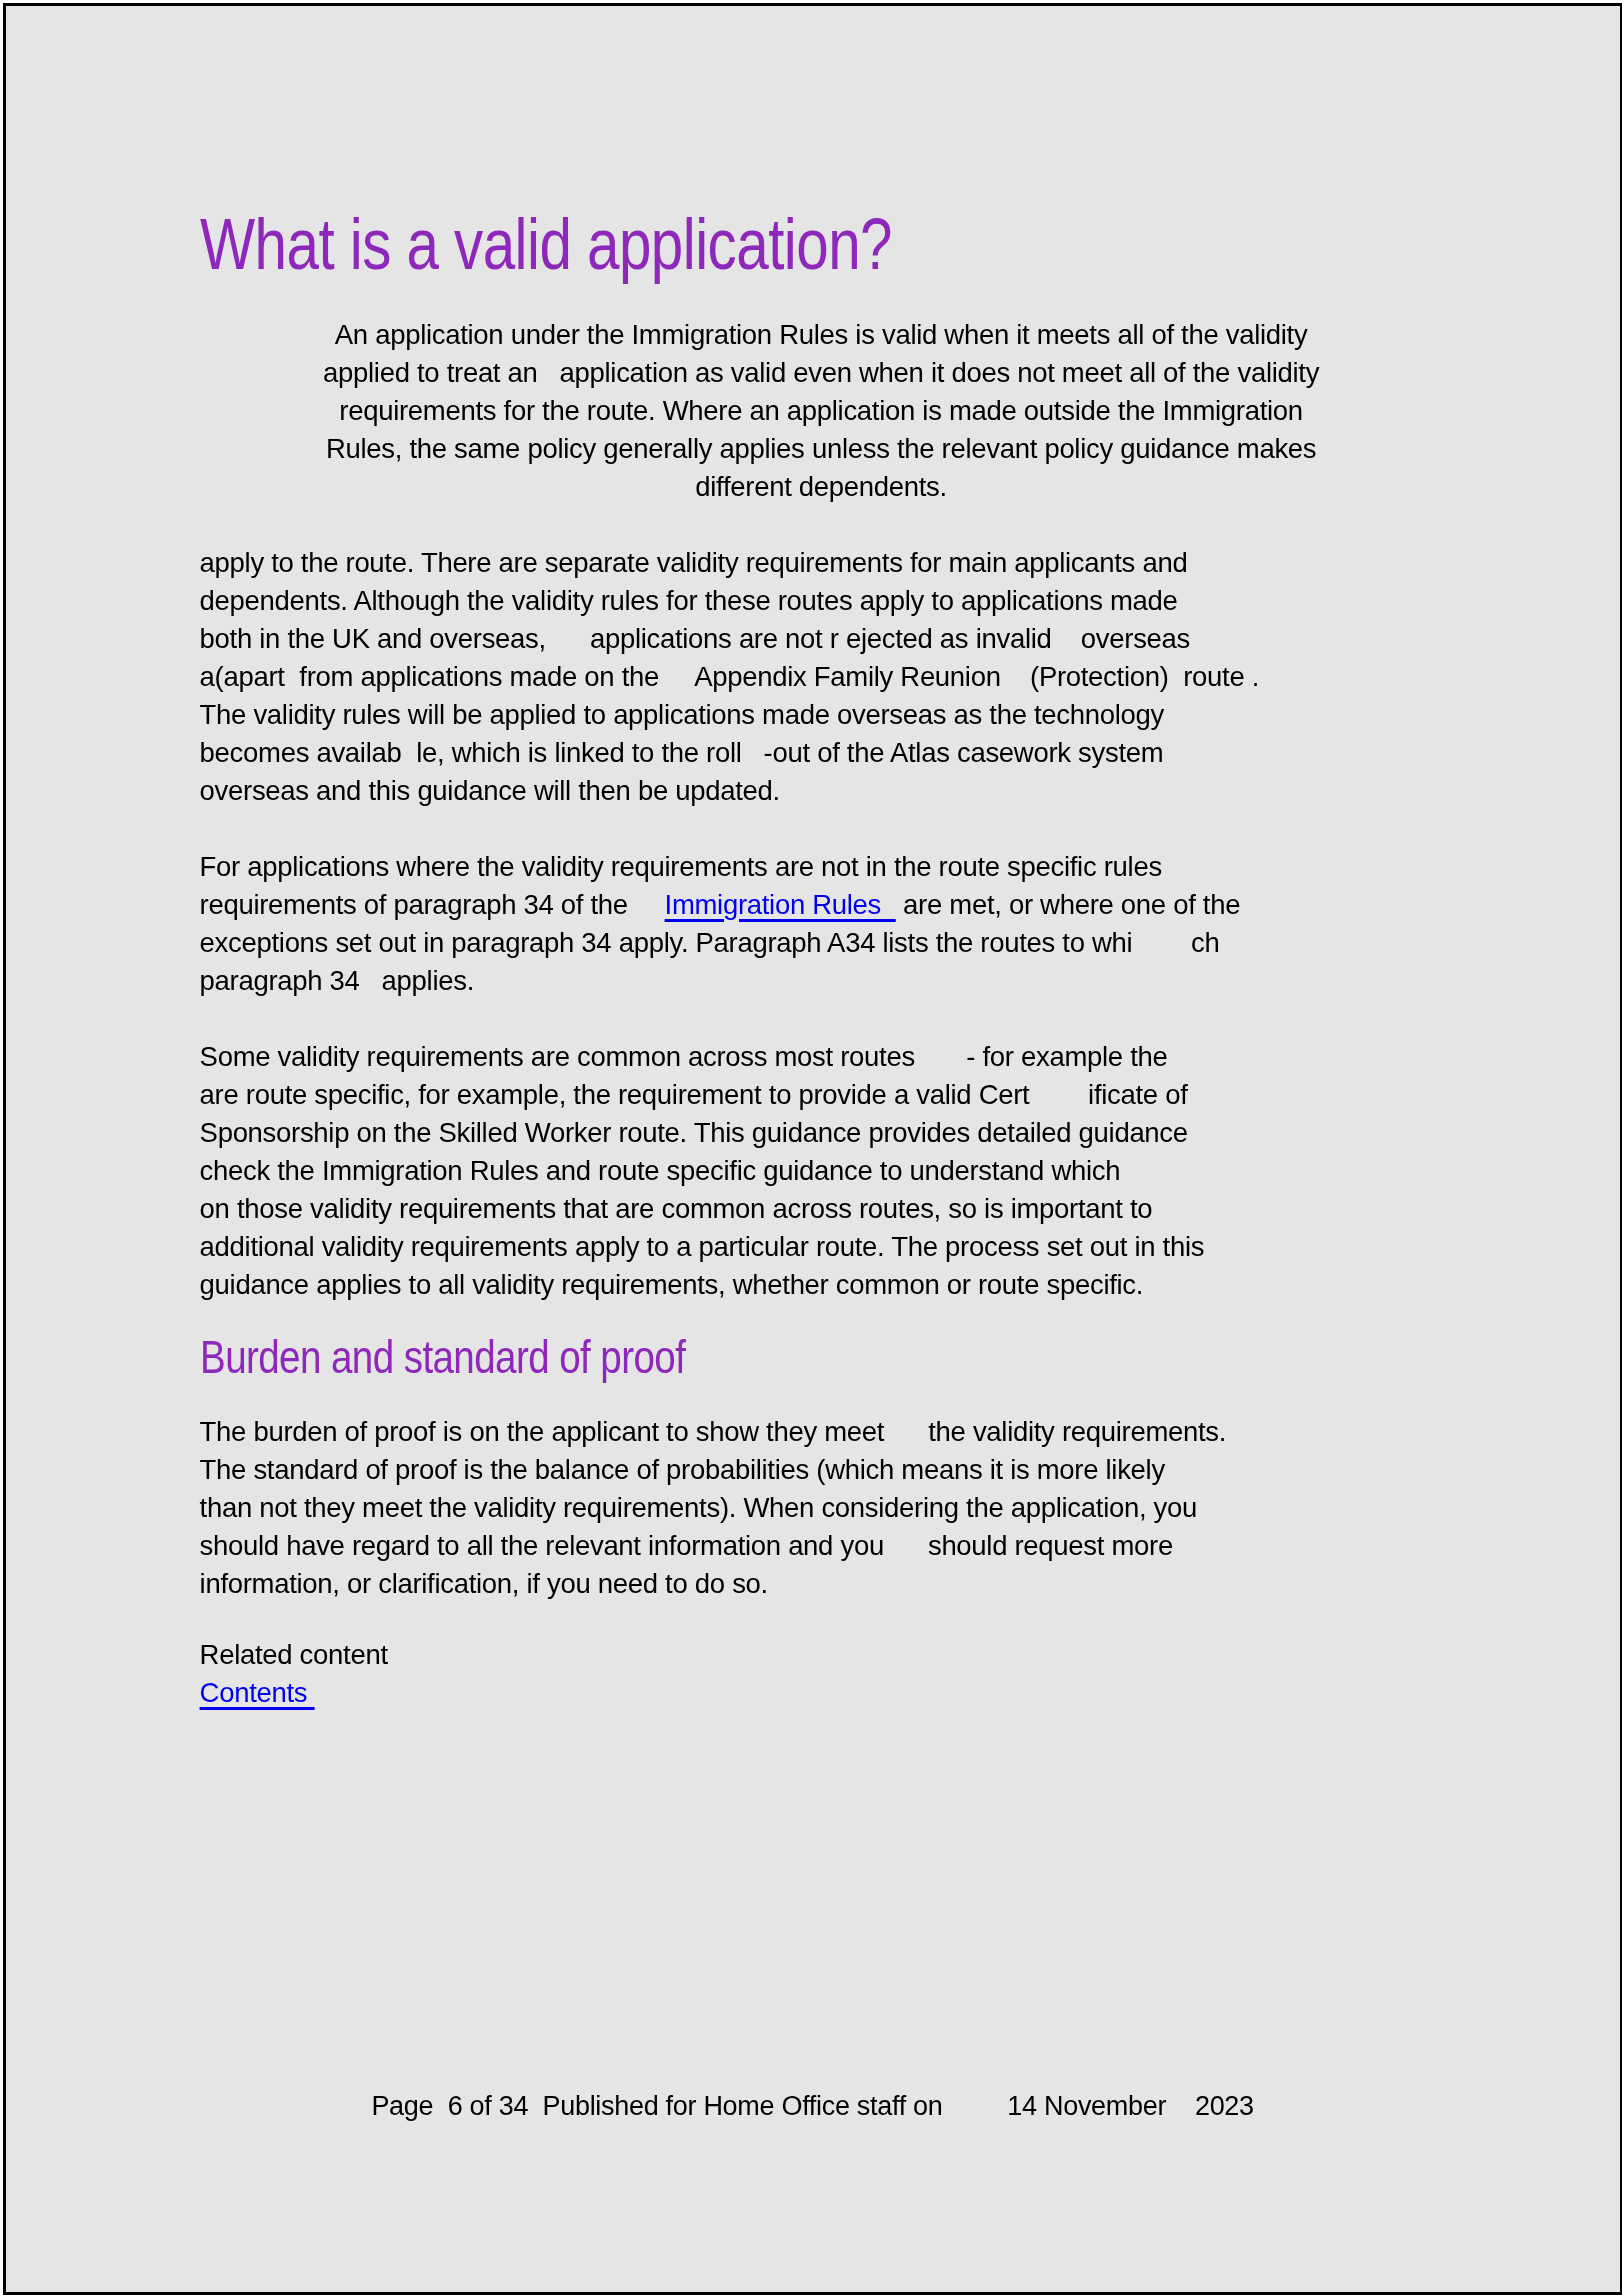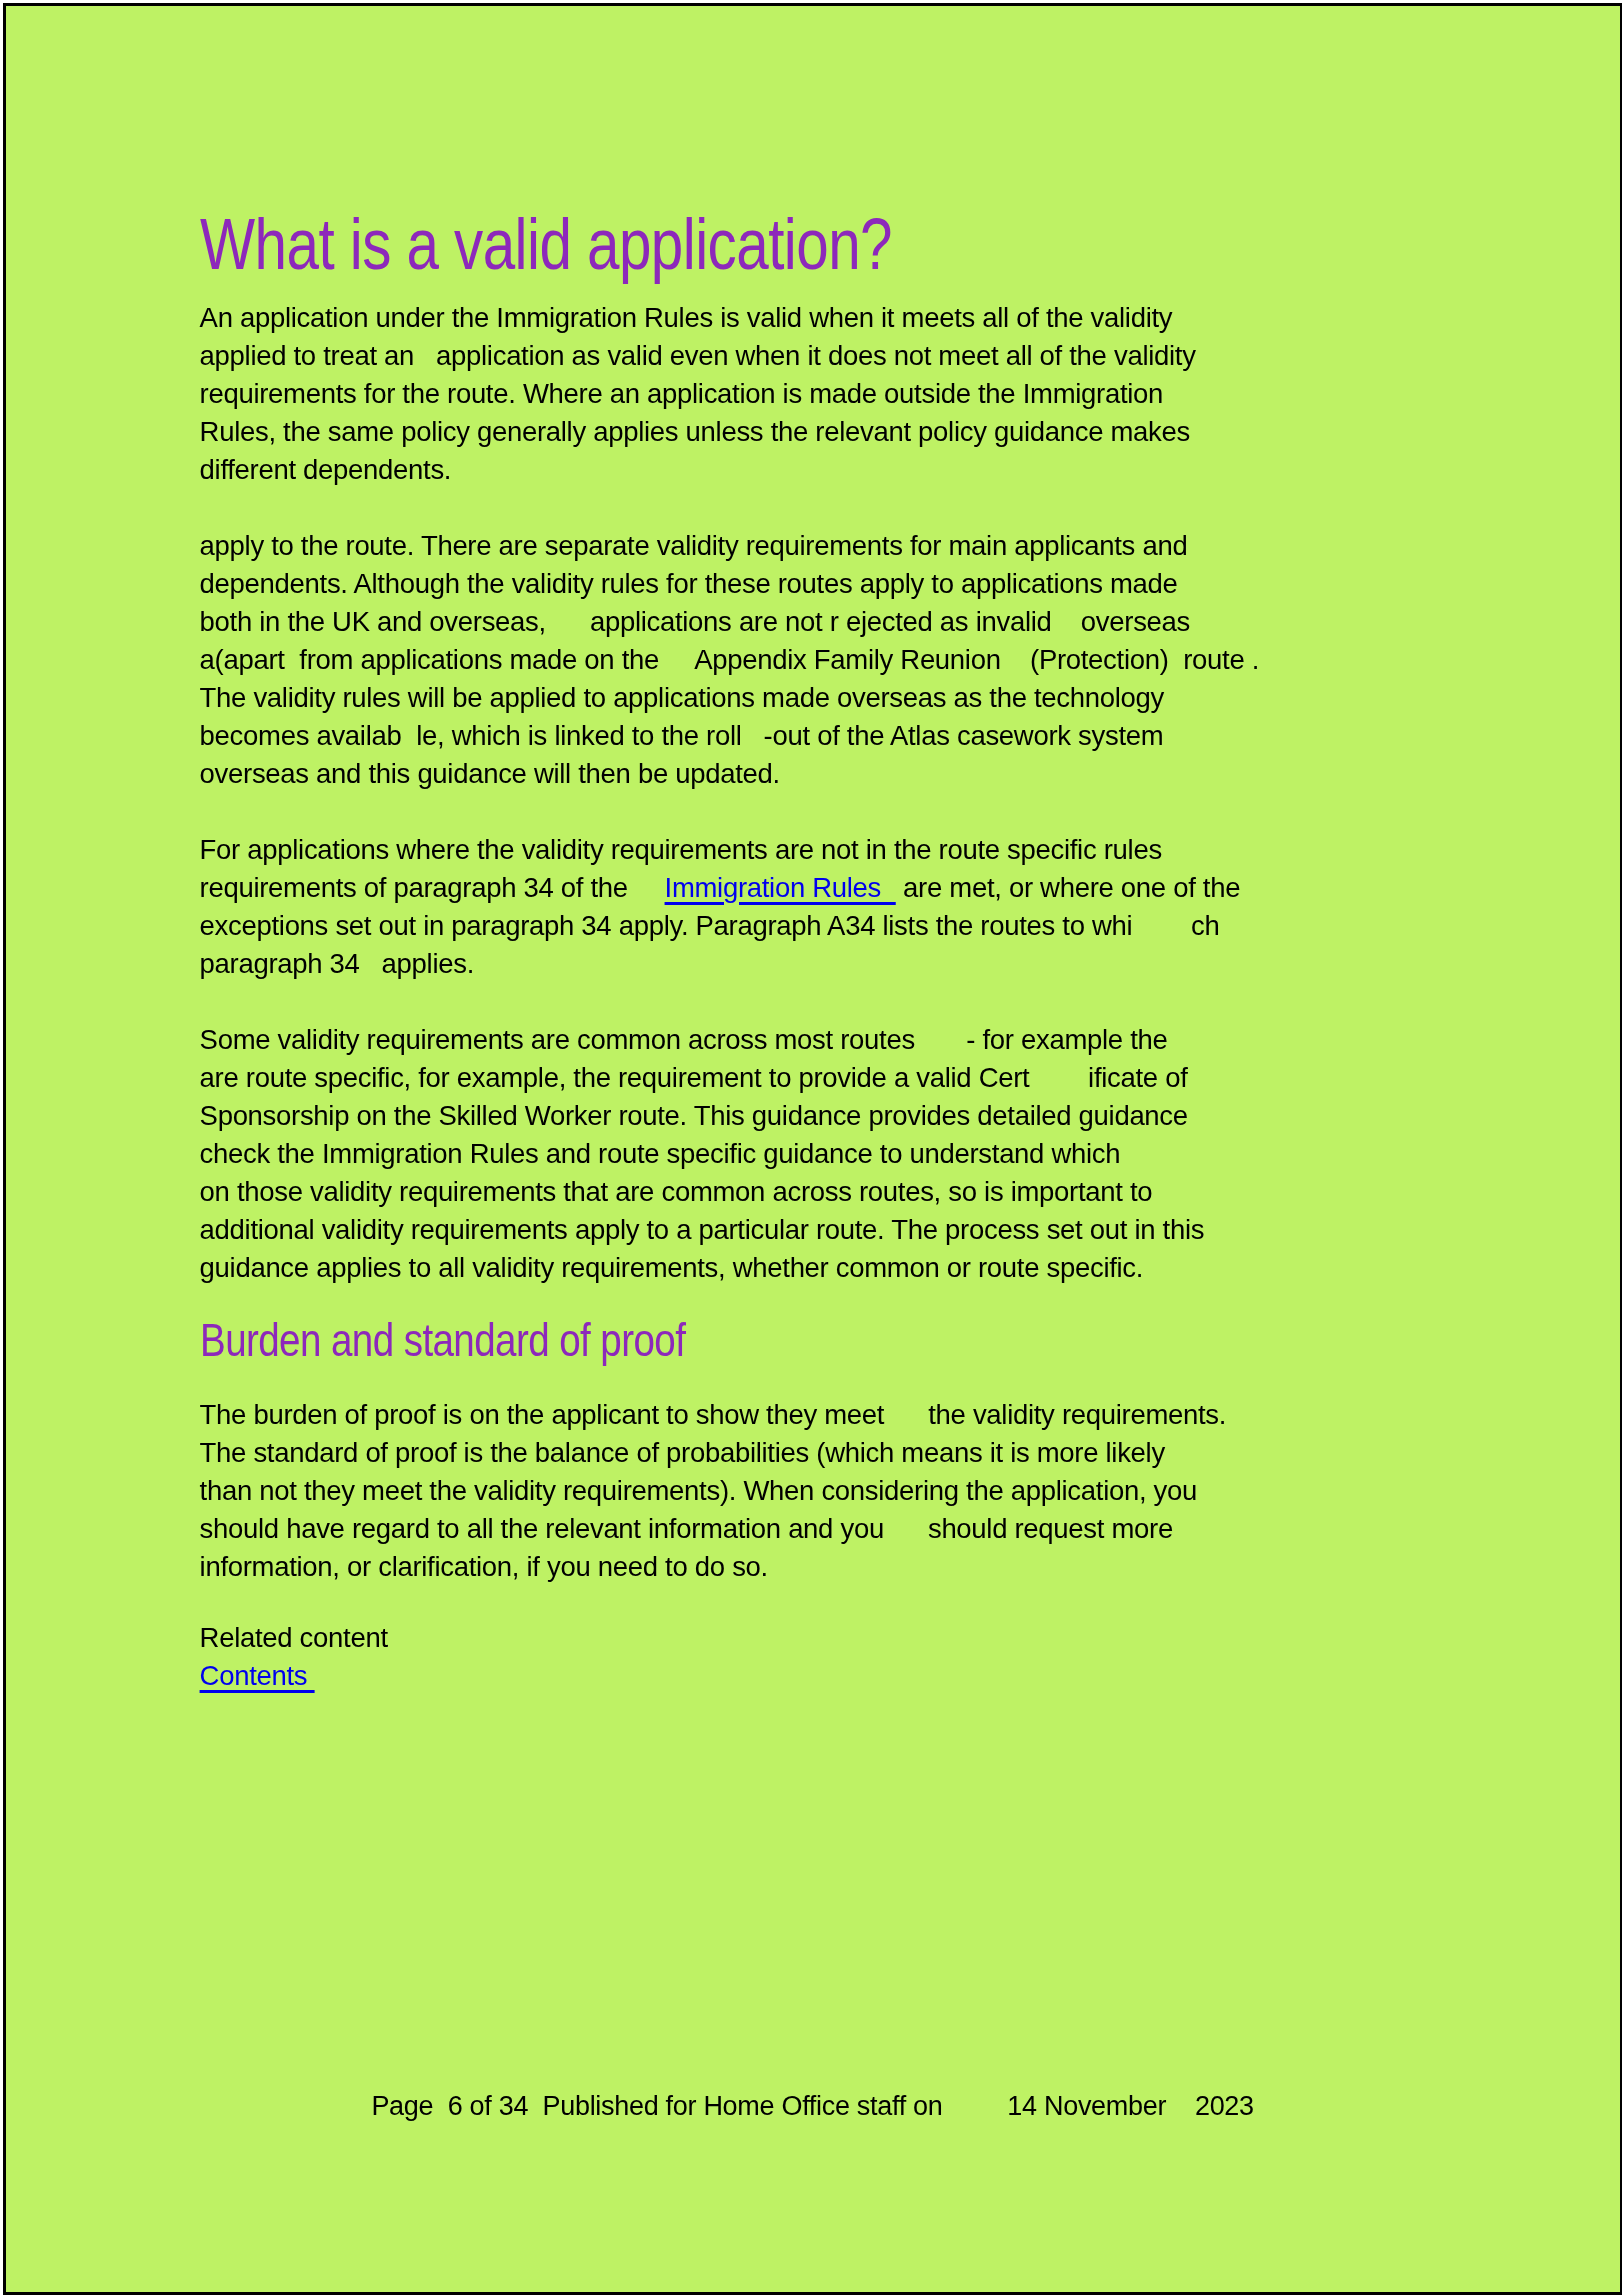--- a/index.html
+++ b/index.html
@@ -11,21 +11,21 @@
     font-family: "Liberation Sans", sans-serif;
     color: var(--text, #000000);
   }
   .page {
     position: absolute;
     left: 2.6px;
     top: 2.6px;
     width: 1614px;
     height: 2286px;
     border: 3.3px solid var(--border, #000000);
-    background: #bef264;
+    background: #e5e5e5;
   }
   .content {
     position: absolute;
     left: 194px;
     top: 0;
     width: 1243px;
   }
   h1.doc-title {
     margin: 192px 0 0 0;
     font-size: 73px;
@@ -48,21 +48,21 @@
     transform-origin: 0 50%;
     white-space: pre;
   }
   p.body-para {
     margin: 38px 0 0 0;
     font-size: 27.5px;
     line-height: 38px;
     letter-spacing: -0.3px;
     font-weight: 400;
   }
-  p.body-para.first { margin-top: 9px; }
+  p.body-para.first { margin-top: 26px; text-align: center; }
   p.body-para.after-sub { margin-top: 26px; }
   p.body-para.related { margin-top: 33px; }
   .line {
     display: block;
     white-space: pre;
   }
   a.doc-link {
     color: var(--link, #0000ee);
     text-decoration: underline;
     text-decoration-thickness: 2.6px;

